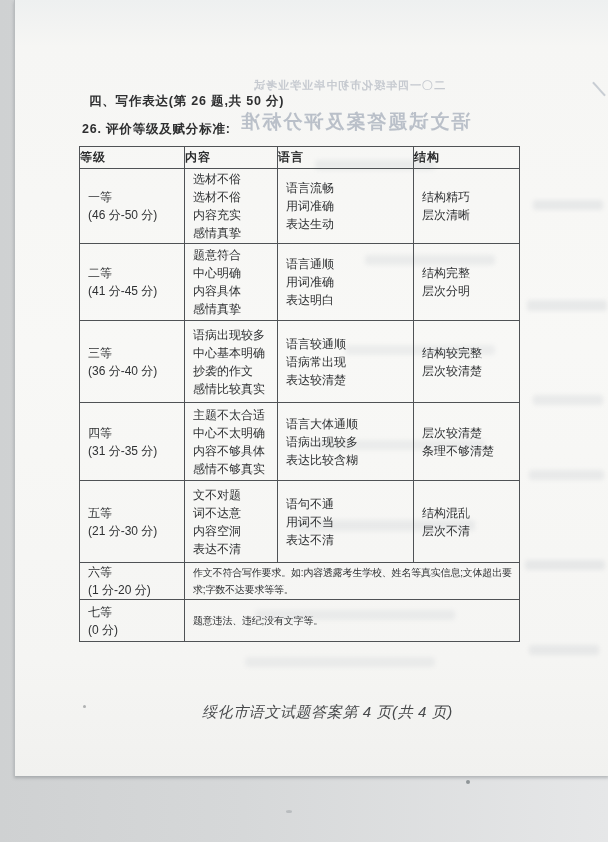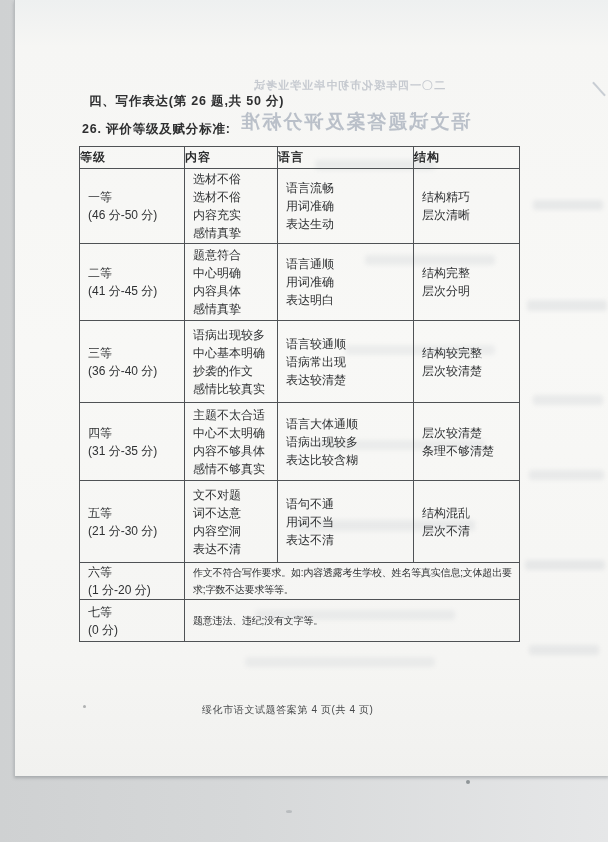--- a/index.html
+++ b/index.html
@@ -45,22 +45,22 @@
     text-align:left;font-weight:bold;padding:0;letter-spacing:1px;color:#2b2c2d;
   }
   col.c1{width:105px;}col.c2{width:93px;}col.c3{width:136px;}col.c4{width:106px;}
   tr.hdr{height:22px;}
   tr.r1{height:75px;}tr.r2{height:77px;}tr.r3{height:82px;}
   tr.r4{height:78px;}tr.r5{height:82px;}
   tr.r6{height:36px;}tr.r7{height:42px;}tr.rn{height:38px;}
   .cell-line{line-height:18px;white-space:nowrap;}
   td.merged{font-size:10px;line-height:17px;padding:4px 10px 4px 8px;letter-spacing:-0.2px;}
   .footer{
-    position:absolute;left:187px;top:703px;font-size:10px;color:#47494b;
-    letter-spacing:.6px;white-space:nowrap;
+    position:absolute;left:187px;top:703px;font-size:15px;color:#47494b;
+    font-style:italic;letter-spacing:.6px;white-space:nowrap;
   }
   .speck{position:absolute;border-radius:50%;}
   .speck1{left:466px;top:780px;width:4px;height:4px;background:#8f9598;}
   .speck2{left:286px;top:810px;width:6px;height:3px;background:rgba(130,136,140,.35);}
   .speck3{left:68px;top:705px;width:3px;height:3px;background:rgba(90,95,100,.45);}
   .penmark{
     position:absolute;left:575px;top:88px;width:18px;height:2px;background:#c8cdd3;
     transform:rotate(48deg);filter:blur(.4px);
   }
 </style>

